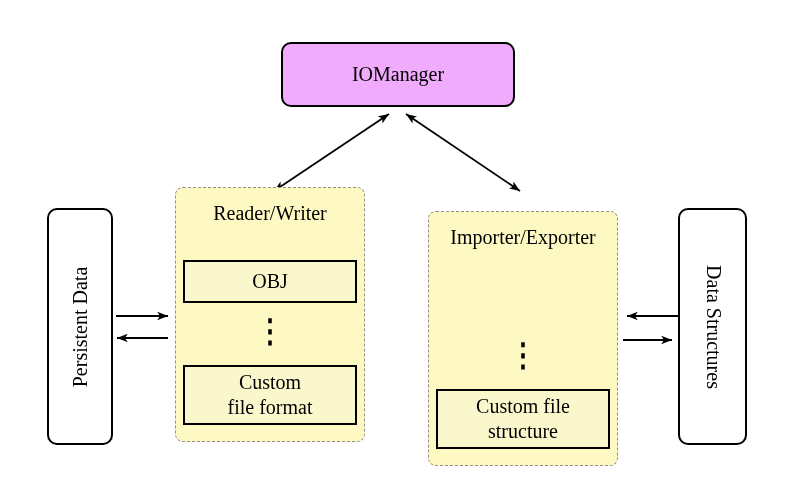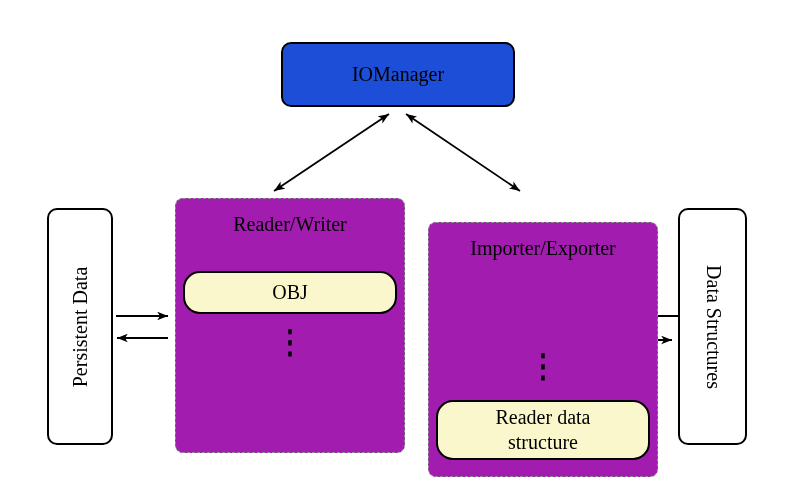--- a/index.html
+++ b/index.html
@@ -13,21 +13,21 @@
     overflow: hidden;
   }
   .arrow-layer {
     position: absolute;
     left: 0; top: 0;
     width: 800px; height: 489px;
     pointer-events: none;
   }
   .node {
     position: absolute;
-    background: #1d4ed8;
+    background: #f0abfc;
     border: 2.5px solid #000000;
     border-radius: 10px;
     box-sizing: border-box;
     display: flex;
     align-items: center;
     justify-content: center;
     font-size: 20px;
   }
   .io-manager { left: 281px; top: 42px; width: 234px; height: 65px; }
   .side-box { position: absolute; background: #ffffff; border: 2.5px solid #000000; border-radius: 10px; box-sizing: border-box; }
@@ -36,43 +36,43 @@
     left: 50%; top: 50%;
     white-space: nowrap;
     font-size: 20px;
   }
   .persistent { left: 47px; top: 208px; width: 66px; height: 237px; }
   .persistent .vlabel { transform: translate(-50%, -50%) rotate(-90deg); }
   .structures { left: 678px; top: 208px; width: 69px; height: 237px; }
   .structures .vlabel { transform: translate(-50%, -50%) rotate(90deg); }
   .panel {
     position: absolute;
-    top: 198px;
-    width: 230px;
+    top: 187px;
+    width: 190px;
     height: 255px;
-    background: #a21caf;
+    background: #fef9c3;
     border: 1.5px dashed #8f8f8f;
     border-radius: 8px;
     box-sizing: border-box;
   }
   .panel-left { left: 175px; }
   .panel-right { left: 428px; margin-top: 24px; }
   .panel-title {
     position: absolute;
     top: 14px;
     left: 0; right: 0;
     text-align: center;
     font-size: 20px;
   }
   .inner-box {
     position: absolute;
     left: 7px; right: 7px;
     background: #fbf7cd;
     border: 2.5px solid #000000;
-    border-radius: 17px;
+    border-radius: 0;
     box-sizing: border-box;
     display: flex;
     align-items: center;
     justify-content: center;
     text-align: center;
     font-size: 20px;
     line-height: 1.25;
     white-space: pre-line;
   }
   .inner-top { top: 72px; height: 43px; }
@@ -113,27 +113,31 @@
   <div class="node io-manager">
     <span>IOManager</span>
   </div>
 
   <div class="panel panel-left">
     <div class="panel-title">Reader/Writer</div>
     <div class="inner-box inner-top">
       <span>OBJ</span>
     </div>
     <div class="vdots">⋮</div>
+    <div class="inner-box inner-bottom">
+      <span>Custom
+file format</span>
+    </div>
   </div>
 
   <div class="panel panel-right">
     <div class="panel-title">Importer/Exporter</div>
     <div class="vdots">⋮</div>
     <div class="inner-box inner-bottom">
-      <span>Reader data
+      <span>Custom file
 structure</span>
     </div>
   </div>
 
   <div class="side-box persistent">
     <span class="vlabel">Persistent Data</span>
   </div>
 
   <div class="side-box structures">
     <span class="vlabel">Data Structures</span>

